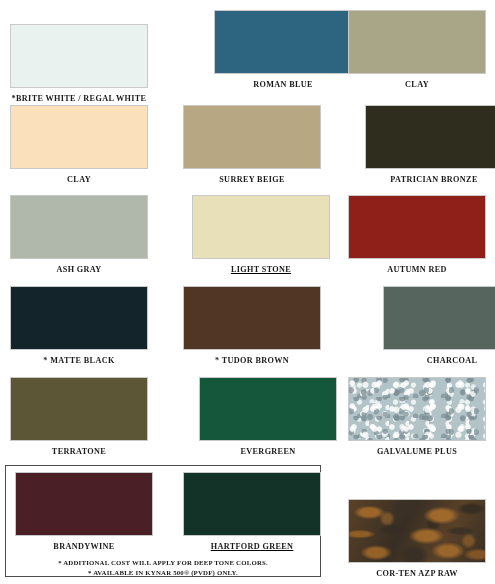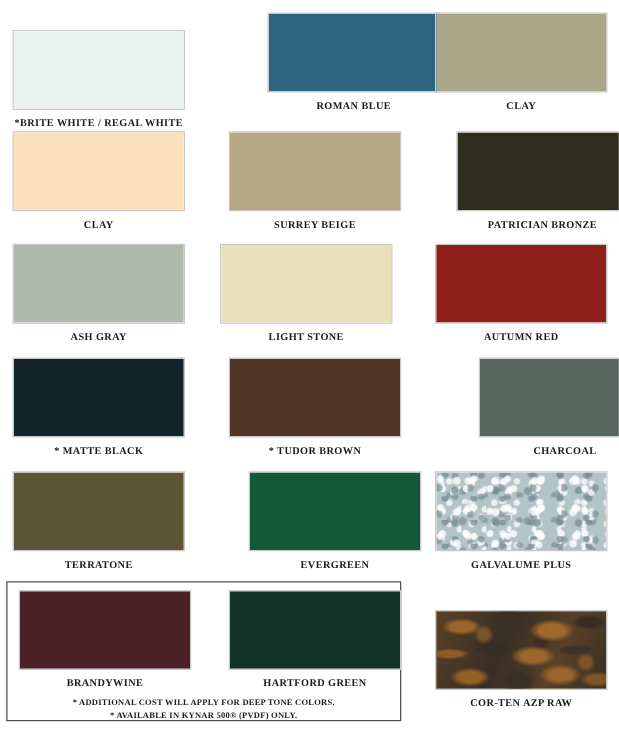--- a/index.html
+++ b/index.html
@@ -168,21 +168,21 @@
     <div class="label">PATRICIAN BRONZE</div>
   </div>
 
   <div class="cell" style="left:10px; top:195px;">
     <div class="swatch">
       <div class="swatch-inner" style="background-color: rgb(176, 183, 171);"></div>
     </div>
     <div class="label">ASH GRAY</div>
   </div>
 
-  <div class="cell" style="left:176px; top:195px;">
+  <div class="cell" style="left:192px; top:195px;text-decoration:underline;">
     <div class="swatch">
       <div class="swatch-inner" style="background-color: rgb(232, 224, 184);"></div>
     </div>
     <div class="label">LIGHT STONE</div>
   </div>
 
   <div class="cell" style="left:348px; top:195px;">
     <div class="swatch">
       <div class="swatch-inner" style="background-color: rgb(142, 32, 25);"></div>
     </div>
@@ -238,27 +238,27 @@
     </div>
   </div>
 
   <div class="cell" style="left:15px; top:472px;">
     <div class="swatch">
       <div class="swatch-inner" style="background-color: rgb(74, 31, 38);"></div>
     </div>
     <div class="label">BRANDYWINE</div>
   </div>
 
-  <div class="cell" style="left:183px; top:472px;">
+  <div class="cell" style="left:183px; top:472px;text-decoration:underline;">
     <div class="swatch">
       <div class="swatch-inner" style="background-color: rgb(19, 51, 41);"></div>
     </div>
     <div class="label">HARTFORD GREEN</div>
   </div>
 
-  <div class="cell" style="left:348px; top:488px;">
+  <div class="cell" style="left:348px; top:499px;">
     <div class="swatch">
       <div class="swatch-inner tex-corten"></div>
     </div>
     <div class="label">COR-TEN AZP RAW</div>
   </div>
 
 </div>
 
 </body></html>

